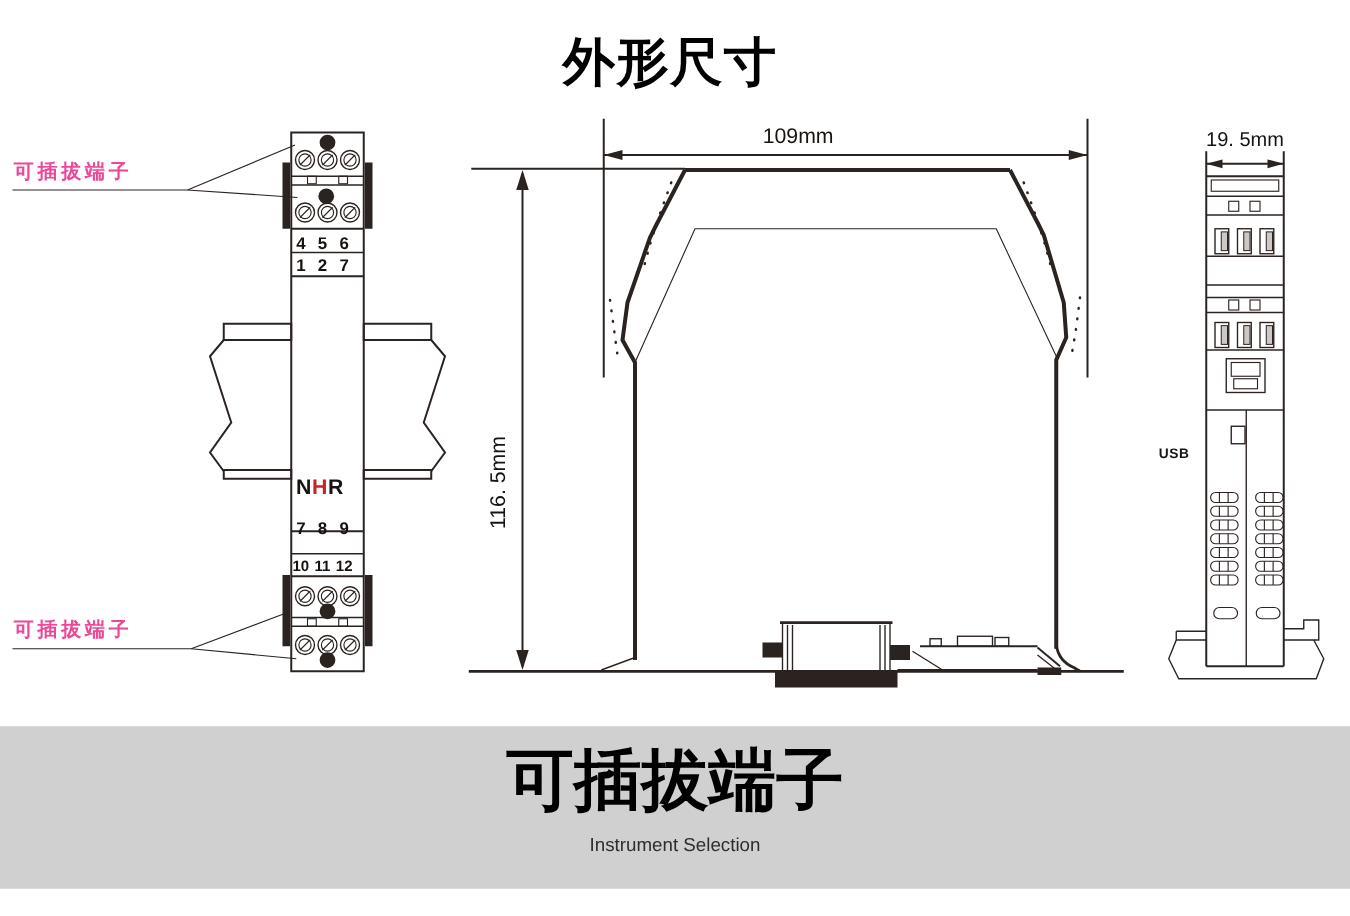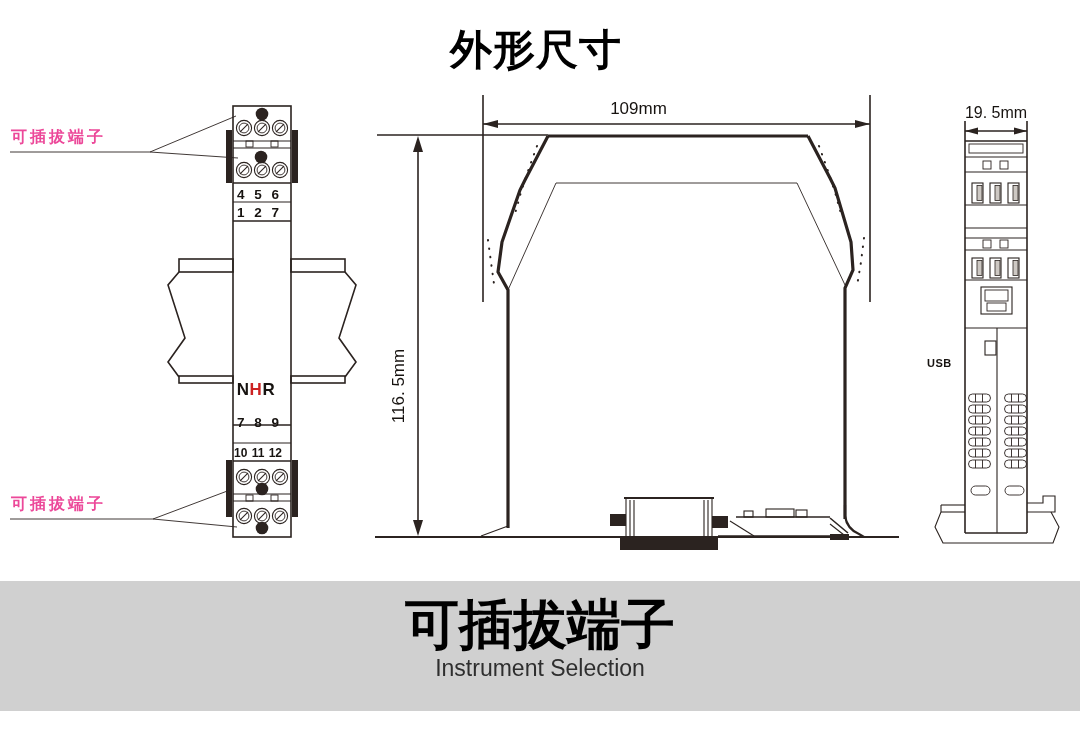--- a/index.html
+++ b/index.html
@@ -43,21 +43,21 @@
   }
   .banner {
     left:0; top:581px; width:1080px; height:130px; background:#d0d0d0;
     text-align:center;
   }
   .banner-title {
     padding-top:14px; font-size:54px; font-weight:bold; color:#000;
     line-height:1.1;
   }
   .banner-subtitle {
-    font-size:23px; color:#2e2e2e; margin-top:1px;
+    font-size:15px; color:#2e2e2e; margin-top:14px;
   }
   svg .ln  { stroke:var(--line); fill:none; }
   svg .w08 { stroke-width:0.9; }
   svg .w1  { stroke-width:1.1; }
   svg .w15 { stroke-width:1.6; }
   svg .w2  { stroke-width:2.2; }
   svg .w3  { stroke-width:3.2; }
   svg .blk { fill:var(--line); stroke:none; }
   svg .gry { fill:#cdc8c3; stroke:var(--line); stroke-width:0.8; }
   svg .dots{ stroke:var(--line); fill:none; stroke-width:2;

